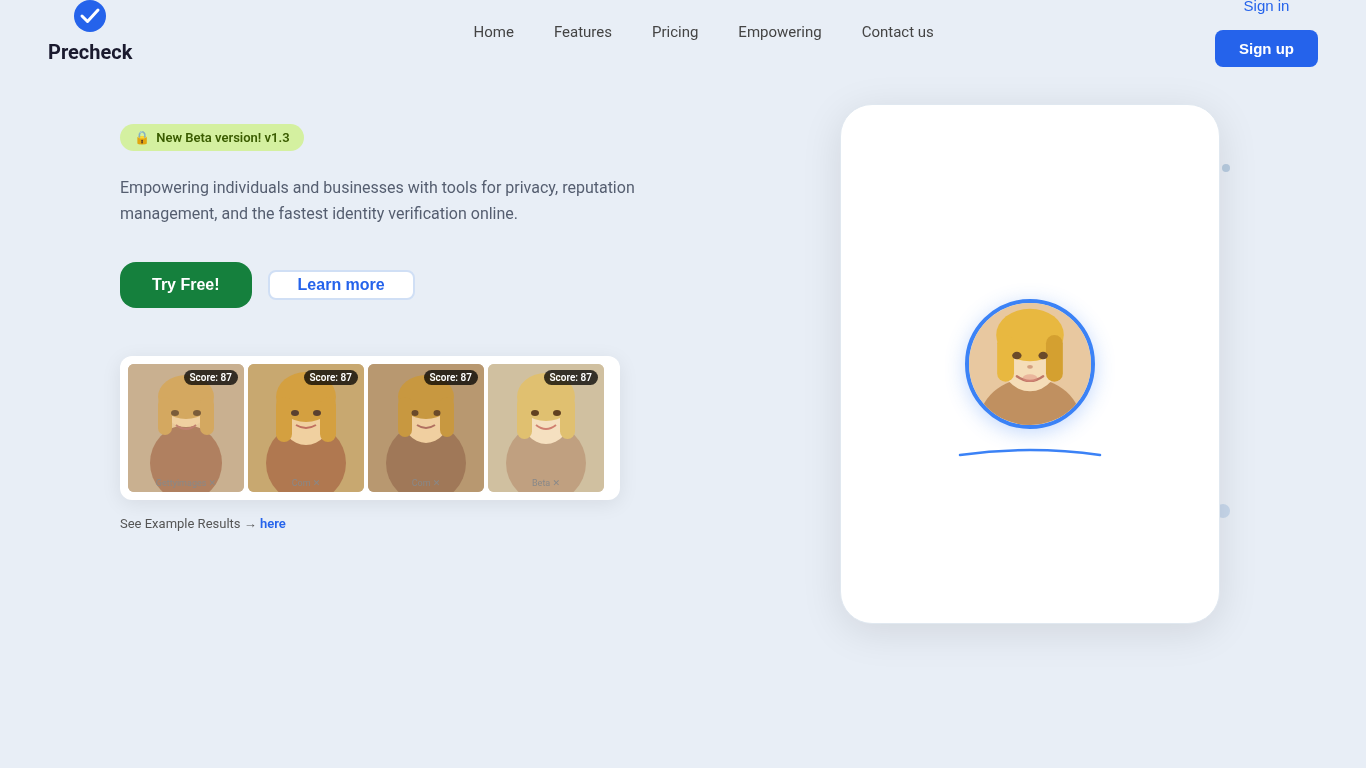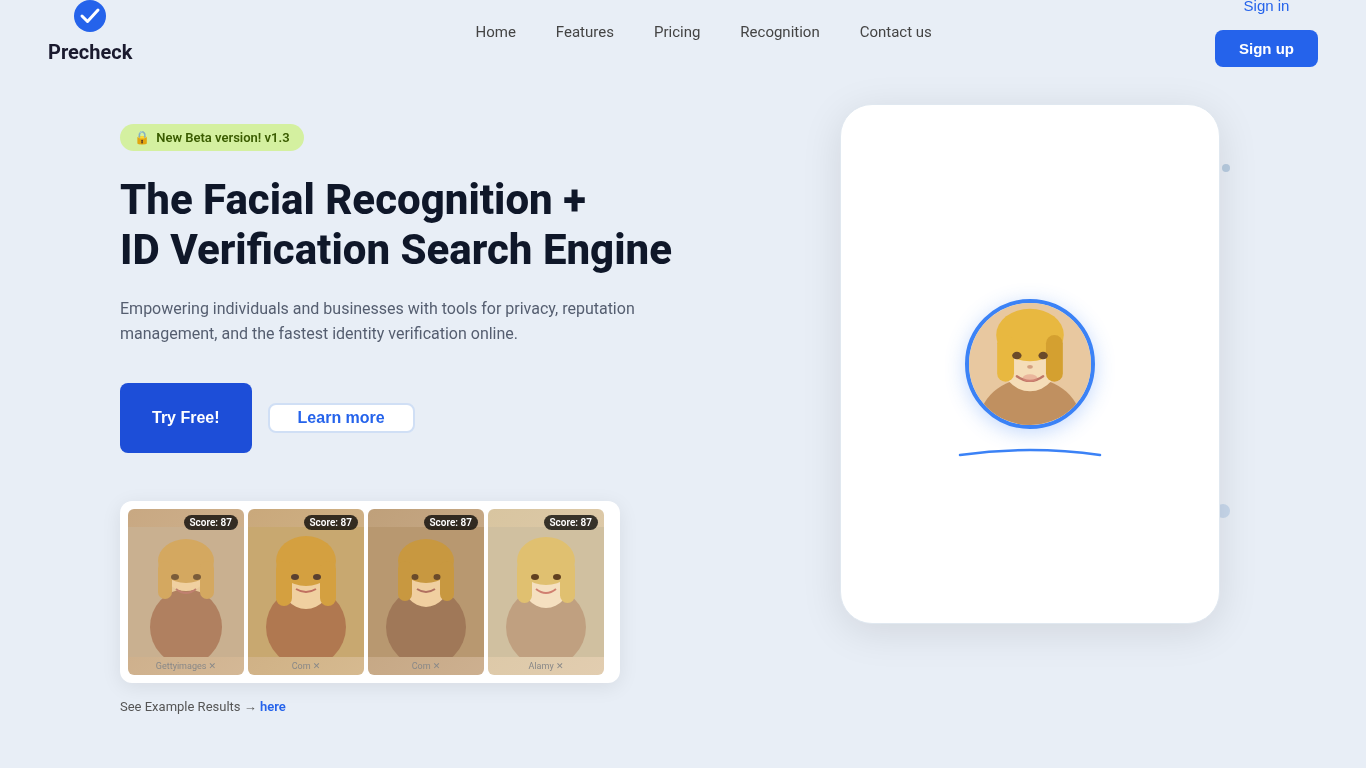--- a/index.html
+++ b/index.html
@@ -114,25 +114,25 @@
       max-width: 540px;
       margin-bottom: 36px;
     }
     .hero-buttons {
       display: flex;
       gap: 16px;
       margin-bottom: 48px;
       align-items: center;
     }
     .try-free-btn {
-      background: #1d4ed8;
+      background: #15803d;
       color: #fff;
       border: none;
-      border-radius: 8px;
-      padding: 26px 32px;
+      border-radius: 16px;
+      padding: 14px 32px;
       font-size: 16px;
       font-weight: 700;
       cursor: pointer;
     }
     .learn-more-btn {
       background: #fff;
       color: #2563eb;
       border: 2px solid #d0dff5;
       border-radius: 8px;
       padding: 4px 28px;
@@ -148,21 +148,21 @@
       background: #fff;
       border-radius: 12px;
       padding: 8px;
       box-shadow: 0 4px 20px rgba(0,0,0,0.08);
       width: 500px;
       margin-bottom: 16px;
     }
     .result-card {
       position: relative;
       width: 116px;
-      height: 166px;
+      height: 128px;
       border-radius: 6px;
       overflow: hidden;
       background: #ccc;
       flex-shrink: 0;
     }
     .score-badge {
       position: absolute;
       top: 6px;
       right: 6px;
       background: rgba(0,0,0,0.75);
@@ -310,41 +310,37 @@
     <svg class="logo-icon" viewBox="0 0 32 32" fill="none">
       <circle cx="16" cy="16" r="16" fill="#2563eb"></circle>
       <path d="M8 16l5.5 5.5L24 10" stroke="white" stroke-width="3" stroke-linecap="round" stroke-linejoin="round"></path>
     </svg>
     <span class="logo-text">Precheck</span>
   </a>
   <div class="nav-links">
     <a class="nav-link" href="#">Home</a>
     <a class="nav-link" href="#">Features</a>
     <a class="nav-link" href="#">Pricing</a>
-    <a class="nav-link" href="#">Recognition</a>
+    <a class="nav-link" href="#">Empowering</a>
     <a class="nav-link" href="#">Contact us</a>
   </div>
   <div class="nav-actions">
     <button class="sign-in-btn">Sign in</button>
     <button class="sign-up-btn">Sign up</button>
   </div>
 </nav>
 
 <section class="hero">
 
   <div class="hero-left">
     <span class="beta-badge">
       <span>🔒</span>
       <span>New Beta version! v1.3</span>
     </span>
 
-    <h1 class="hero-title">
-      <span>The Facial Recognition +</span><br>
-      <span>ID Verification Search Engine</span>
-    </h1>
 
     <p class="hero-subtitle">Empowering individuals and businesses with tools for privacy, reputation management, and the fastest identity verification online.</p>
 
     <div class="hero-buttons">
       <button class="try-free-btn">Try Free!</button>
       <button class="learn-more-btn">Learn more</button>
     </div>
 
     
     <div class="result-cards">
@@ -416,21 +412,21 @@
             <ellipse cx="58" cy="52" rx="25" ry="29" fill="#f5e0c0"></ellipse>
             <ellipse cx="58" cy="34" rx="29" ry="24" fill="#e0c070"></ellipse>
             <rect x="29" y="34" width="15" height="42" rx="7.5" fill="#e0c070"></rect>
             <rect x="72" y="34" width="15" height="42" rx="7.5" fill="#e0c070"></rect>
             <ellipse cx="47" cy="50" rx="4" ry="3" fill="#604020"></ellipse>
             <ellipse cx="69" cy="50" rx="4" ry="3" fill="#604020"></ellipse>
             <path d="M48 62 Q58 70 68 62" stroke="#d08070" stroke-width="2" fill="none"></path>
           </svg>
         </div>
         <div class="score-badge">Score: 87</div>
-        <div class="card-source">Alamy ✕</div>
+        <div class="card-source">Beta ✕</div>
       </div>
     </div>
 
     <p class="see-example">
       <span>See Example Results →</span>
       <a href="#">here</a>
     </p>
   </div>
 
   <div class="hero-right">

